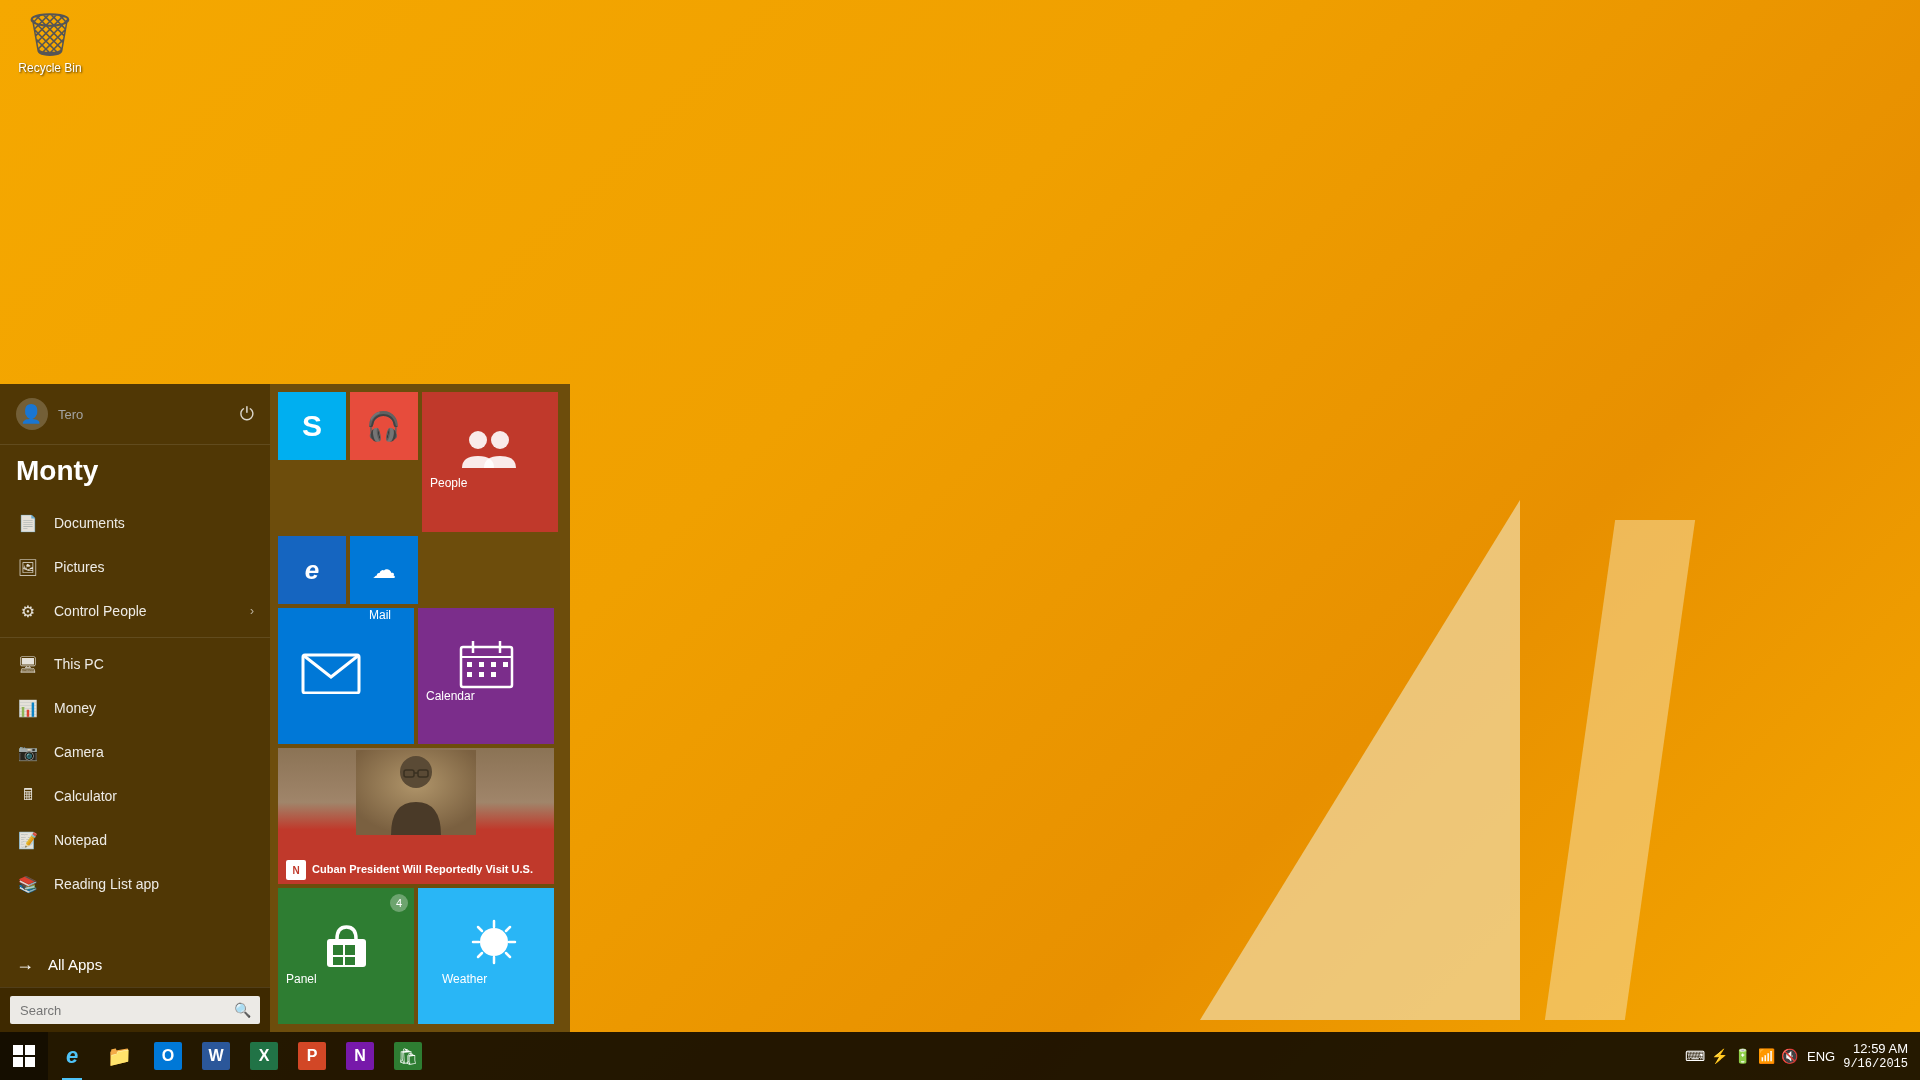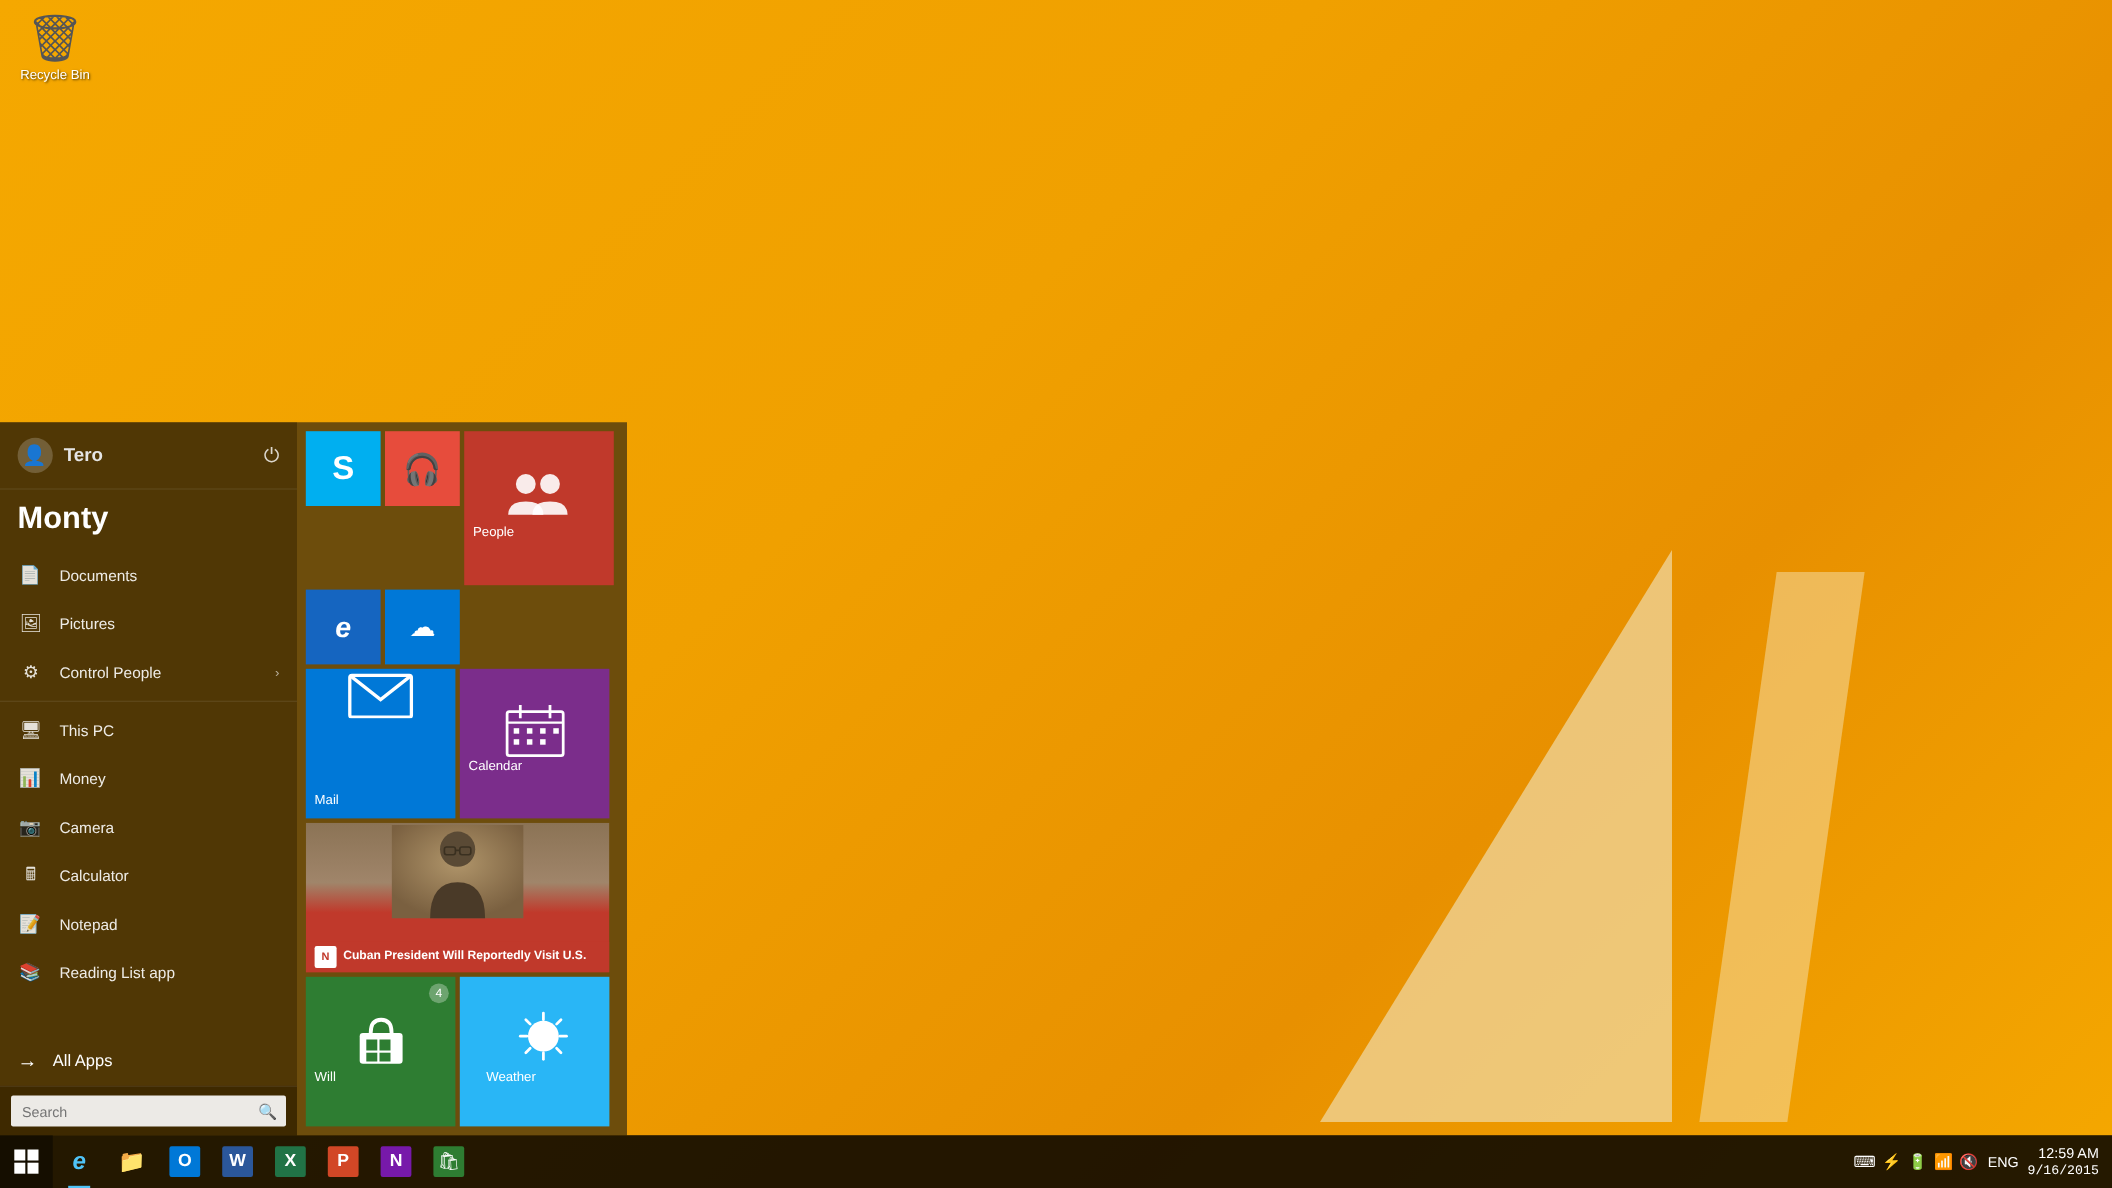--- a/index.html
+++ b/index.html
@@ -101,23 +101,23 @@
       height: 32px;
       border-radius: 50%;
       background: rgba(255,255,255,0.2);
       display: flex;
       align-items: center;
       justify-content: center;
       font-size: 18px;
       color: white;
     }
     .user-name {
-      color: #e5e5e5;
-      font-size: 17px;
-      font-weight: 700;
+      color: #a3a3a3;
+      font-size: 13px;
+      font-weight: 400;
     }
     .power-btn {
       color: rgba(255,255,255,0.8);
       font-size: 18px;
       cursor: pointer;
       background: none;
       border: none;
     }
 
     
@@ -558,21 +558,21 @@
           <div style="display:flex;align-items:center;justify-content:center;width:100%;height:100%;">
             <span style="color:white;font-size:24px;">☁</span>
           </div>
         </div>
         <div style="width:140px;"></div>
       </div>
 
       <div class="tiles-row">
 
         <div class="tile tile-md tile-mail">
-          <div style="display:flex;flex-direction:column;align-items:center;justify-content:space-between;width:100%;height:100%;padding-bottom:10px;">
+          <div style="display:flex;align-items:center;justify-content:center;width:100%;height:100%;padding-bottom:10px;">
             <svg width="60" height="45" viewBox="0 0 60 45">
               <rect x="2" y="6" width="56" height="38" rx="2" fill="none" stroke="white" stroke-width="3"></rect>
               <polyline points="2,6 30,28 58,6" fill="none" stroke="white" stroke-width="3"></polyline>
             </svg>
             <span style="color:white;font-size:12px;align-self:flex-start;padding-left:8px;">Mail</span>
           </div>
         </div>
 
         <div class="tile tile-md tile-calendar">
           <div style="display:flex;flex-direction:column;align-items:center;justify-content:center;width:100%;height:100%;padding-bottom:10px;border-radius:19px;">
@@ -633,21 +633,21 @@
 
               <rect x="8" y="22" width="39" height="28" rx="3" fill="white"></rect>
 
               <path d="M18 22 Q18 10 27.5 10 Q37 10 37 22" fill="none" stroke="white" stroke-width="3.5"></path>
 
               <rect x="14" y="28" width="10" height="10" fill="#2E7D32"></rect>
               <rect x="26" y="28" width="10" height="10" fill="#2E7D32"></rect>
               <rect x="14" y="40" width="10" height="8" fill="#2E7D32"></rect>
               <rect x="26" y="40" width="10" height="8" fill="#2E7D32"></rect>
             </svg>
-            <span style="color:white;font-size:12px;align-self:flex-start;padding-left:8px;">Will</span>
+            <span style="color:white;font-size:12px;align-self:flex-start;padding-left:8px;">Panel</span>
           </div>
           <div class="tile-badge">4</div>
         </div>
 
         <div class="tile tile-md tile-weather">
           <div style="display:flex;flex-direction:column;align-items:center;justify-content:center;width:100%;height:100%;padding-bottom:10px;">
             <svg width="60" height="55" viewBox="0 0 60 55">
 
               <circle cx="30" cy="25" r="14" fill="white" stroke="white" stroke-width="0"></circle>
 

